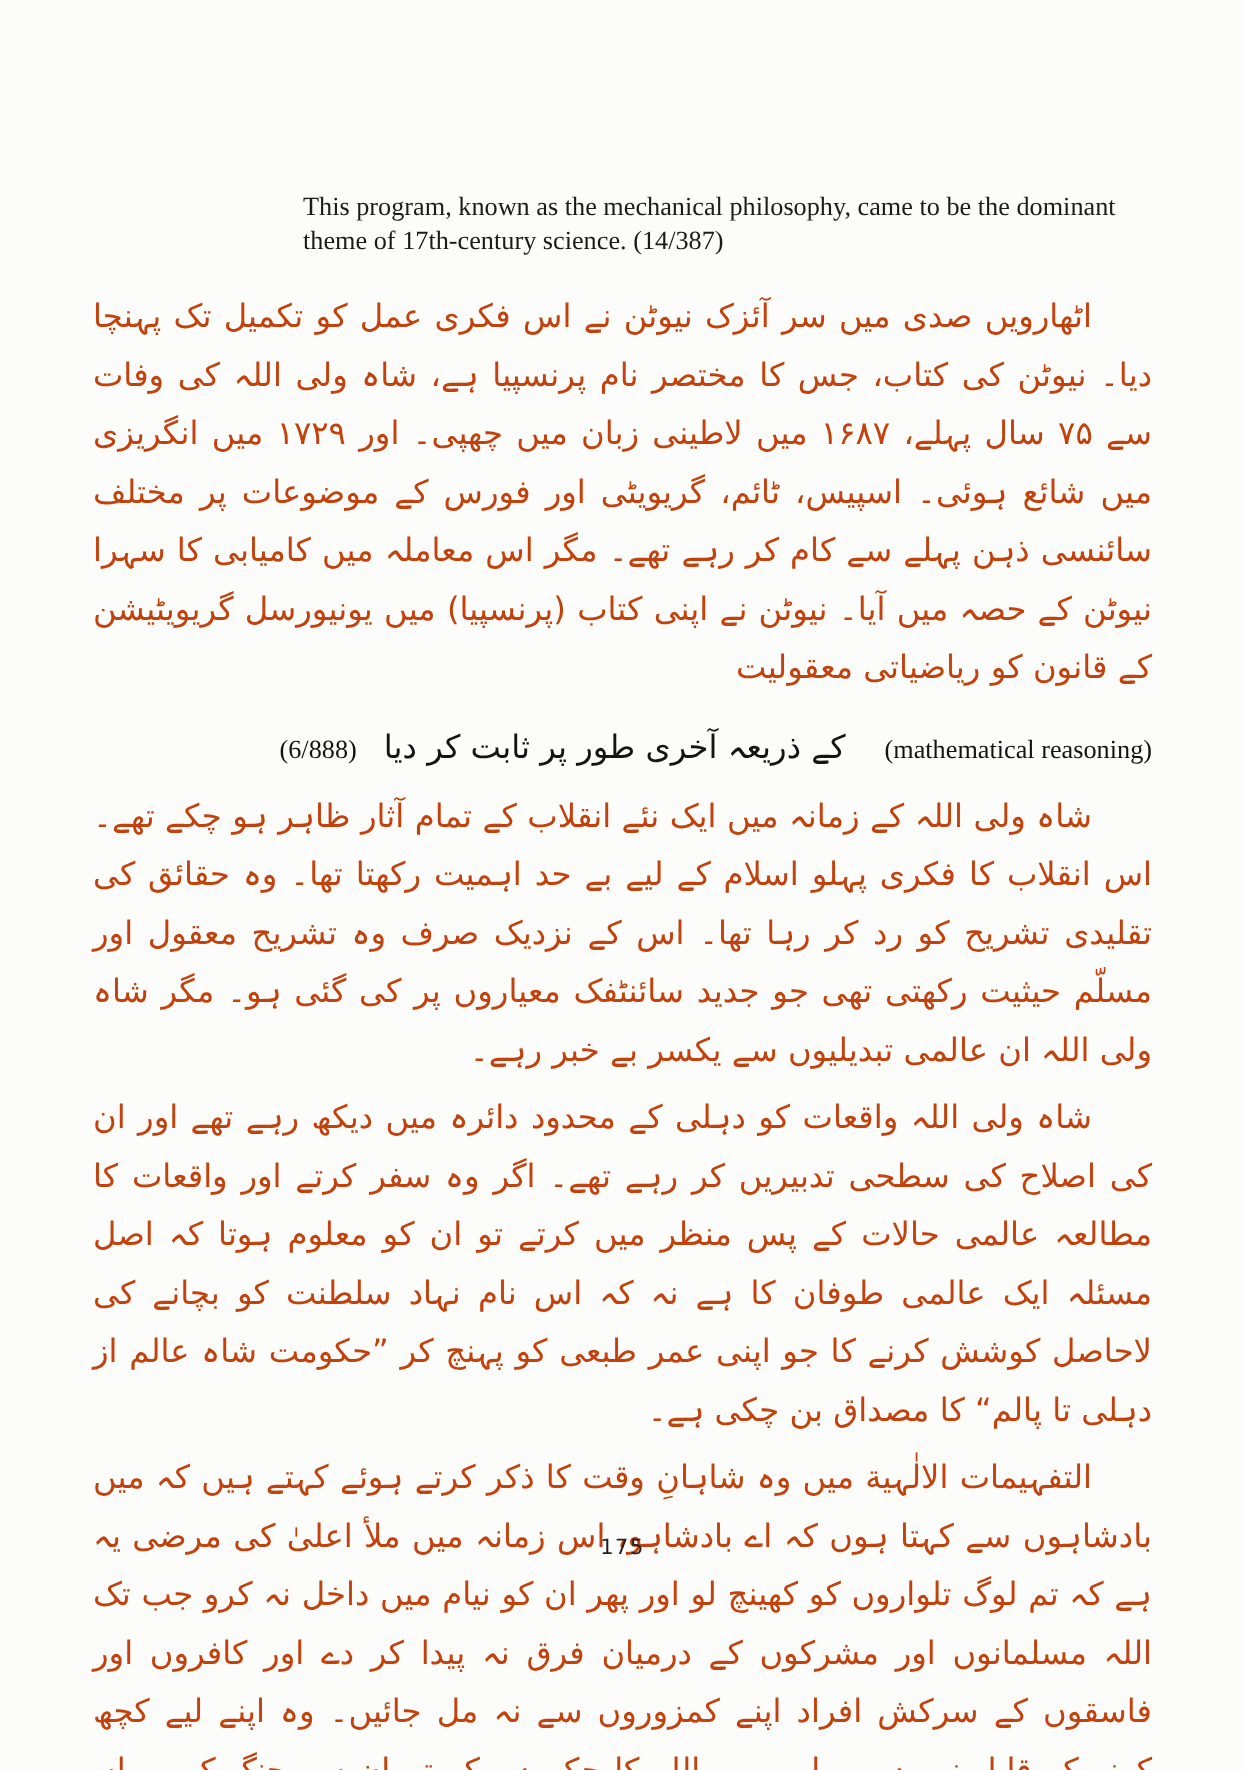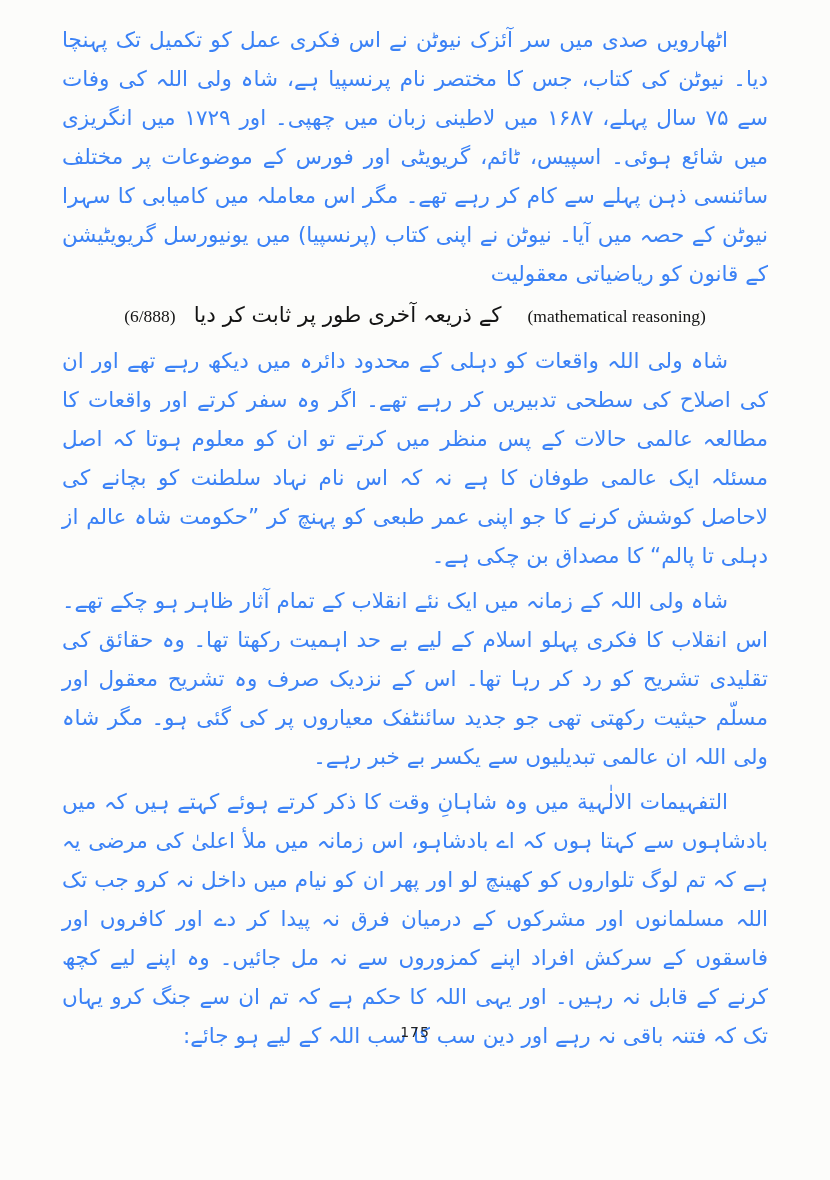--- a/index.html
+++ b/index.html
@@ -29,33 +29,33 @@
     color: #1b1b1b;
   }
   
   .ur {
     direction: rtl;
     unicode-bidi: embed;
     font-family: "DejaVu Sans", sans-serif;
     font-size: 21.5px;
     line-height: 39px;
     text-align: justify;
-    color: #3b82f6;
+    color: #c2410c;
     margin: 0;
   }
   .para-first { margin-top: 20px; }
   .indent { text-indent: 40px; }
   .para-gap { margin-top: 6px; }
   
   .math-line {
     direction: rtl;
-    margin-top: 2px;
+    margin-top: 14px;
     height: 40px;
     line-height: 40px;
-    text-align: center;
+    text-align: right;
     font-family: "DejaVu Sans", sans-serif;
     font-size: 21.5px;
     color: #141414;
     white-space: nowrap;
   }
   .math-line .latin {
     direction: ltr;
     unicode-bidi: isolate;
     font-family: "Liberation Serif", "DejaVu Serif", serif;
     font-size: 17.5px;
@@ -72,29 +72,30 @@
     font-size: 14px;
     letter-spacing: 1px;
     color: #222;
   }
 </style>
 </head>
 <body>
 
 <div class="page">
 
+  <div class="quote-en">This program, known as the mechanical philosophy, came to be the dominant theme of 17th-century science. (14/387)</div>
 
   <p class="ur para-first indent">اٹھارویں صدی میں سر آئزک نیوٹن نے اس فکری عمل کو تکمیل تک پہنچا دیا۔ نیوٹن کی کتاب، جس کا مختصر نام پرنسپیا ہے، شاہ ولی اللہ کی وفات سے ۷۵ سال پہلے، ۱۶۸۷ میں لاطینی زبان میں چھپی۔ اور ۱۷۲۹ میں انگریزی میں شائع ہوئی۔ اسپیس، ٹائم، گریویٹی اور فورس کے موضوعات پر مختلف سائنسی ذہن پہلے سے کام کر رہے تھے۔ مگر اس معاملہ میں کامیابی کا سہرا نیوٹن کے حصہ میں آیا۔ نیوٹن نے اپنی کتاب (پرنسپیا) میں یونیورسل گریویٹیشن کے قانون کو ریاضیاتی معقولیت</p>
 
   <div class="math-line">
     <span class="latin gap-r">(mathematical reasoning)</span><span>کے ذریعہ آخری طور پر ثابت کر دیا</span><span class="latin gap-l">(6/888)</span>
   </div>
 
+  <p class="ur para-gap indent">شاہ ولی اللہ کے زمانہ میں ایک نئے انقلاب کے تمام آثار ظاہر ہو چکے تھے۔ اس انقلاب کا فکری پہلو اسلام کے لیے بے حد اہمیت رکھتا تھا۔ وہ حقائق کی تقلیدی تشریح کو رد کر رہا تھا۔ اس کے نزدیک صرف وہ تشریح معقول اور مسلّم حیثیت رکھتی تھی جو جدید سائنٹفک معیاروں پر کی گئی ہو۔ مگر شاہ ولی اللہ ان عالمی تبدیلیوں سے یکسر بے خبر رہے۔</p>
+
   <p class="ur para-gap indent">شاہ ولی اللہ واقعات کو دہلی کے محدود دائرہ میں دیکھ رہے تھے اور ان کی اصلاح کی سطحی تدبیریں کر رہے تھے۔ اگر وہ سفر کرتے اور واقعات کا مطالعہ عالمی حالات کے پس منظر میں کرتے تو ان کو معلوم ہوتا کہ اصل مسئلہ ایک عالمی طوفان کا ہے نہ کہ اس نام نہاد سلطنت کو بچانے کی لاحاصل کوشش کرنے کا جو اپنی عمر طبعی کو پہنچ کر ”حکومت شاہ عالم از دہلی تا پالم“ کا مصداق بن چکی ہے۔</p>
-
-  <p class="ur para-gap indent">شاہ ولی اللہ کے زمانہ میں ایک نئے انقلاب کے تمام آثار ظاہر ہو چکے تھے۔ اس انقلاب کا فکری پہلو اسلام کے لیے بے حد اہمیت رکھتا تھا۔ وہ حقائق کی تقلیدی تشریح کو رد کر رہا تھا۔ اس کے نزدیک صرف وہ تشریح معقول اور مسلّم حیثیت رکھتی تھی جو جدید سائنٹفک معیاروں پر کی گئی ہو۔ مگر شاہ ولی اللہ ان عالمی تبدیلیوں سے یکسر بے خبر رہے۔</p>
 
 
   <p class="ur para-gap indent">التفہیمات الالٰہیة میں وہ شاہانِ وقت کا ذکر کرتے ہوئے کہتے ہیں کہ میں بادشاہوں سے کہتا ہوں کہ اے بادشاہو، اس زمانہ میں ملأ اعلیٰ کی مرضی یہ ہے کہ تم لوگ تلواروں کو کھینچ لو اور پھر ان کو نیام میں داخل نہ کرو جب تک اللہ مسلمانوں اور مشرکوں کے درمیان فرق نہ پیدا کر دے اور کافروں اور فاسقوں کے سرکش افراد اپنے کمزوروں سے نہ مل جائیں۔ وہ اپنے لیے کچھ کرنے کے قابل نہ رہیں۔ اور یہی اللہ کا حکم ہے کہ تم ان سے جنگ کرو یہاں تک کہ فتنہ باقی نہ رہے اور دین سب کا سب اللہ کے لیے ہو جائے:</p>
 
   <div class="page-number">175</div>
 
 </div>
 
 </body></html>

